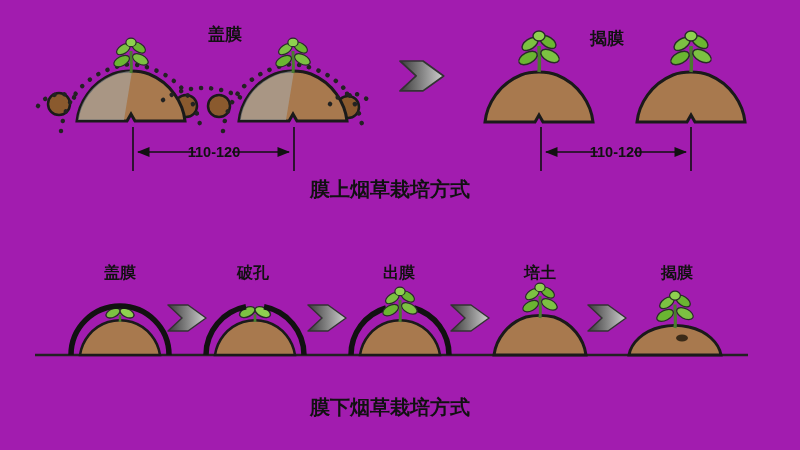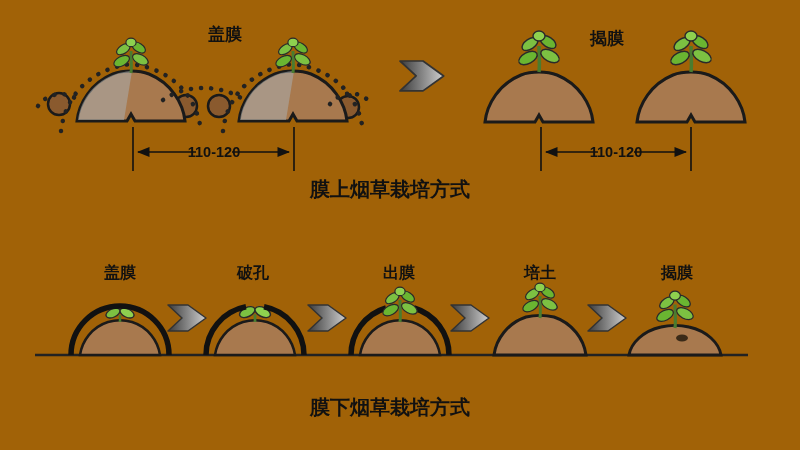--- a/index.html
+++ b/index.html
@@ -1,19 +1,19 @@
 <!DOCTYPE html>
 <html><head>
 <meta charset="utf-8">
 <style>
   html,body{margin:0;padding:0;background:#ffffff;}
   .canvas{
     position:relative;
     width:800px;height:450px;
-    background:#a16207;
+    background:#a21caf;
     font-family:"Liberation Sans", sans-serif;
     overflow:hidden;
   }
   svg text{
     font-family:"Liberation Sans", sans-serif;
     fill:#111111;
   }
   .lbl{font-size:17px;font-weight:bold;}
   .stage{font-size:16px;font-weight:bold;}
   .cap{font-size:20px;font-weight:bold;}

